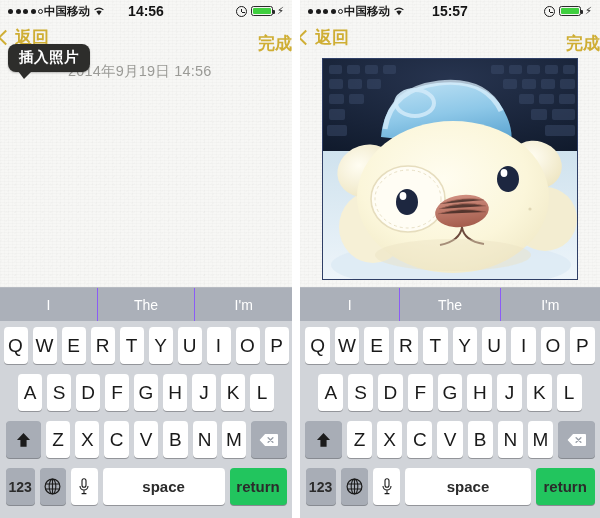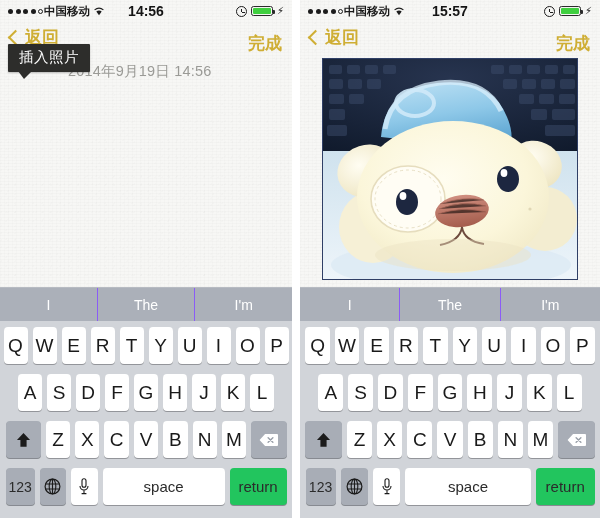--- a/index.html
+++ b/index.html
@@ -46,41 +46,41 @@
   .alarm:after{content:"";position:absolute;left:4.6px;top:5px;width:3px;height:1.2px;background:#1c1c1c;}
   .batt{width:22px;height:10px;border:1px solid #2b2b2b;border-radius:2.5px;position:relative;box-sizing:border-box;padding:1px;}
   .batt:after{content:"";position:absolute;right:-3px;top:3px;width:1.8px;height:4px;background:#2b2b2b;border-radius:0 1px 1px 0;}
   .batt i{display:block;height:100%;width:100%;background:#3fcf3f;border-radius:1px;}
   .bolt{font-size:10px;line-height:1;color:#1c1c1c;font-weight:700;}
 
   
   .navbar{
     position:absolute;left:0;top:22px;right:0;height:30px;
     display:flex;align-items:center;justify-content:space-between;
-    padding:0 10px;box-sizing:border-box;z-index:5;font-family:Liberation Mono, monospace;
+    padding:0 0;box-sizing:border-box;z-index:5;font-family:Liberation Mono, monospace;
   }
   .navback{display:flex;align-items:center;gap:3px;color:#cfae34;font-size:17px;font-weight:600;cursor:pointer;}
   .chev{display:inline-block;width:9px;height:9px;border-left:2.6px solid #cfae34;border-bottom:2.6px solid #cfae34;transform:rotate(45deg);margin-right:1px;}
   .navdone{color:#cfae34;font-size:17px;font-weight:700;cursor:pointer;margin-top:12px;}
 
   
   .notebody{position:absolute;left:0;top:52px;right:0;bottom:231px;z-index:3;overflow:hidden;}
   .datestamp{
     position:absolute;left:68px;top:10px;
     font-size:14.5px;color:#9a9a96;letter-spacing:0.2px;
     white-space:nowrap;
   }
 
   
   .tooltip{
     position:absolute;left:8px;top:44px;z-index:8;
     background:#2d2d2b;color:#ffffff;
-    border-radius:1px;
+    border-radius:8px;
     padding:5px 11px 6px 11px;
-    font-size:14.5px;line-height:1.15;font-weight:400;
+    font-size:14.5px;line-height:1.15;font-weight:700;
     box-shadow:0 1px 2px rgba(0,0,0,.25);
     letter-spacing:0.5px;
   }
   .tooltip:after{
     content:"";position:absolute;left:10px;bottom:-7px;
     width:0;height:0;
     border-left:6px solid transparent;border-right:8px solid transparent;
     border-top:8px solid #2d2d2b;
   }
 
@@ -117,21 +117,21 @@
   }
   .row2{padding:0 13px;}
   .row3{padding:0 0px;}
   .key.gray{background:#a8adb6;box-shadow:0 1px 0 rgba(126,130,136,.9);}
   .key.wide{flex:1.45;}
   .key.space{flex:4.6;font-size:15px;color:#2b2b2b;}
   .key.ret{flex:2.15;font-size:15px;color:#2b2b2b;background:#22c55e;box-shadow:0 1px 0 rgba(126,130,136,.9);}
   .key.num{flex:1.1;font-size:14px;color:#2b2b2b;background:#a8adb6;box-shadow:0 1px 0 rgba(126,130,136,.9);}
   .key.globe{flex:1;background:#a8adb6;box-shadow:0 1px 0 rgba(126,130,136,.9);}
   .key.mic{flex:1;background:#ffffff;}
-  .row4{}
+  .row4{font-weight:bold;}
   .shift-ic{width:15px;height:16px;display:block;}
   .del-ic{width:19px;height:14px;display:block;}
   .globe-ic{width:17px;height:17px;display:block;}
   .mic-ic{width:10px;height:17px;display:block;}
 </style>
 </head>
 <body>
 
 <div class="stage">
 

